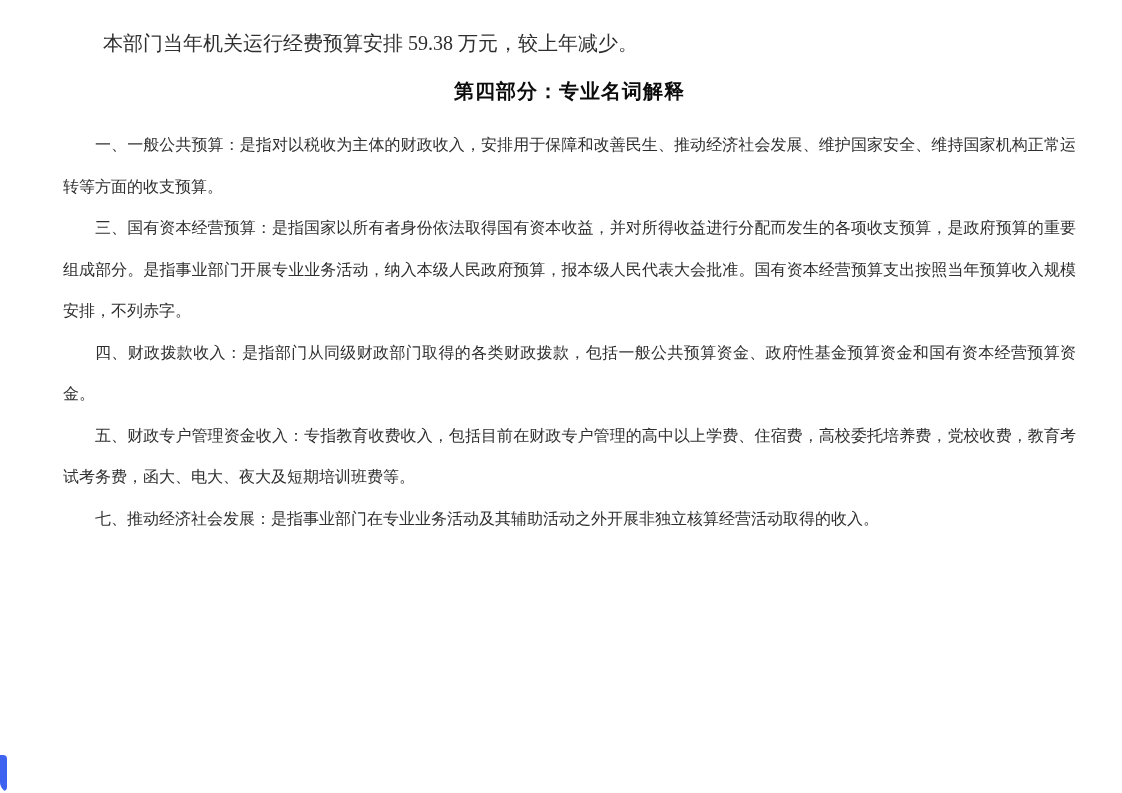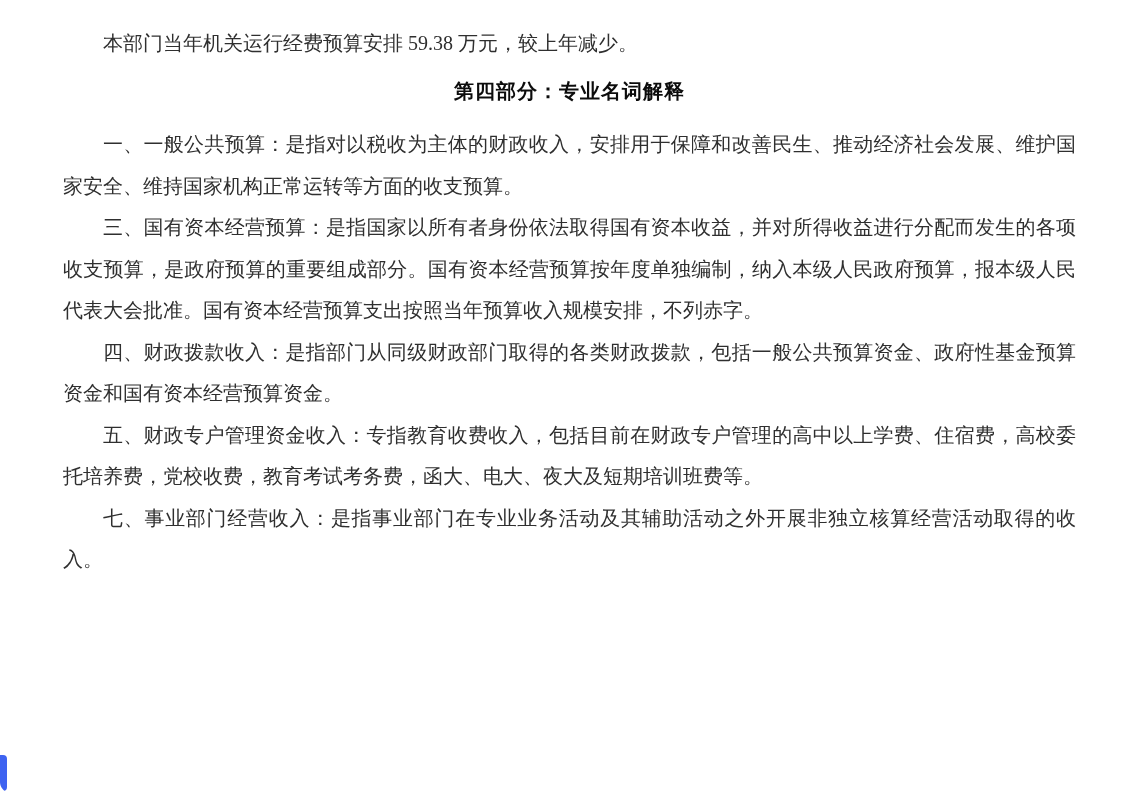--- a/index.html
+++ b/index.html
@@ -32,21 +32,21 @@
     font-family: "Liberation Sans", "DejaVu Sans", sans-serif;
     font-weight: 700;
     font-size: 20px;
     line-height: 34px;
     text-align: center;
     color: #0c0c0c;
     letter-spacing: 1px;
   }
   .para {
     margin: 0;
-    font-size: 20px;
+    font-size: 16px;
     line-height: 41.5px;
     text-indent: 2em;
     text-align: justify;
     text-justify: inter-ideograph;
     color: #2f2f2f;
   }
   .edge-panel-handle {
     position: absolute;
     left: 0;
     bottom: 2px;
@@ -59,20 +59,20 @@
 </head>
 <body>
 
 <div class="page">
 
   <p class="runoff-line">本部门当年机关运行经费预算安排 59.38 万元，较上年减少。</p>
 
   <h1 class="section-title">第四部分：专业名词解释</h1>
 
   <p class="para">一、一般公共预算：是指对以税收为主体的财政收入，安排用于保障和改善民生、推动经济社会发展、维护国家安全、维持国家机构正常运转等方面的收支预算。</p>
-  <p class="para">三、国有资本经营预算：是指国家以所有者身份依法取得国有资本收益，并对所得收益进行分配而发生的各项收支预算，是政府预算的重要组成部分。国有资本经营预算按年度单独编制，纳入本级人民政府预算，报本级人民代表大会批准。国有资本经营预算支出按照当年预算收入规模安排，不列赤字。</p>
+  <p class="para">三、国有资本经营预算：是指国家以所有者身份依法取得国有资本收益，并对所得收益进行分配而发生的各项收支预算，是政府预算的重要组成部分。是指事业部门开展专业业务活动，纳入本级人民政府预算，报本级人民代表大会批准。国有资本经营预算支出按照当年预算收入规模安排，不列赤字。</p>
   <p class="para">四、财政拨款收入：是指部门从同级财政部门取得的各类财政拨款，包括一般公共预算资金、政府性基金预算资金和国有资本经营预算资金。</p>
   <p class="para">五、财政专户管理资金收入：专指教育收费收入，包括目前在财政专户管理的高中以上学费、住宿费，高校委托培养费，党校收费，教育考试考务费，函大、电大、夜大及短期培训班费等。</p>
-  <p class="para">七、事业部门经营收入：是指事业部门在专业业务活动及其辅助活动之外开展非独立核算经营活动取得的收入。</p>
+  <p class="para">七、推动经济社会发展：是指事业部门在专业业务活动及其辅助活动之外开展非独立核算经营活动取得的收入。</p>
 
   <div class="edge-panel-handle"></div>
 
 </div>
 
 </body></html>

